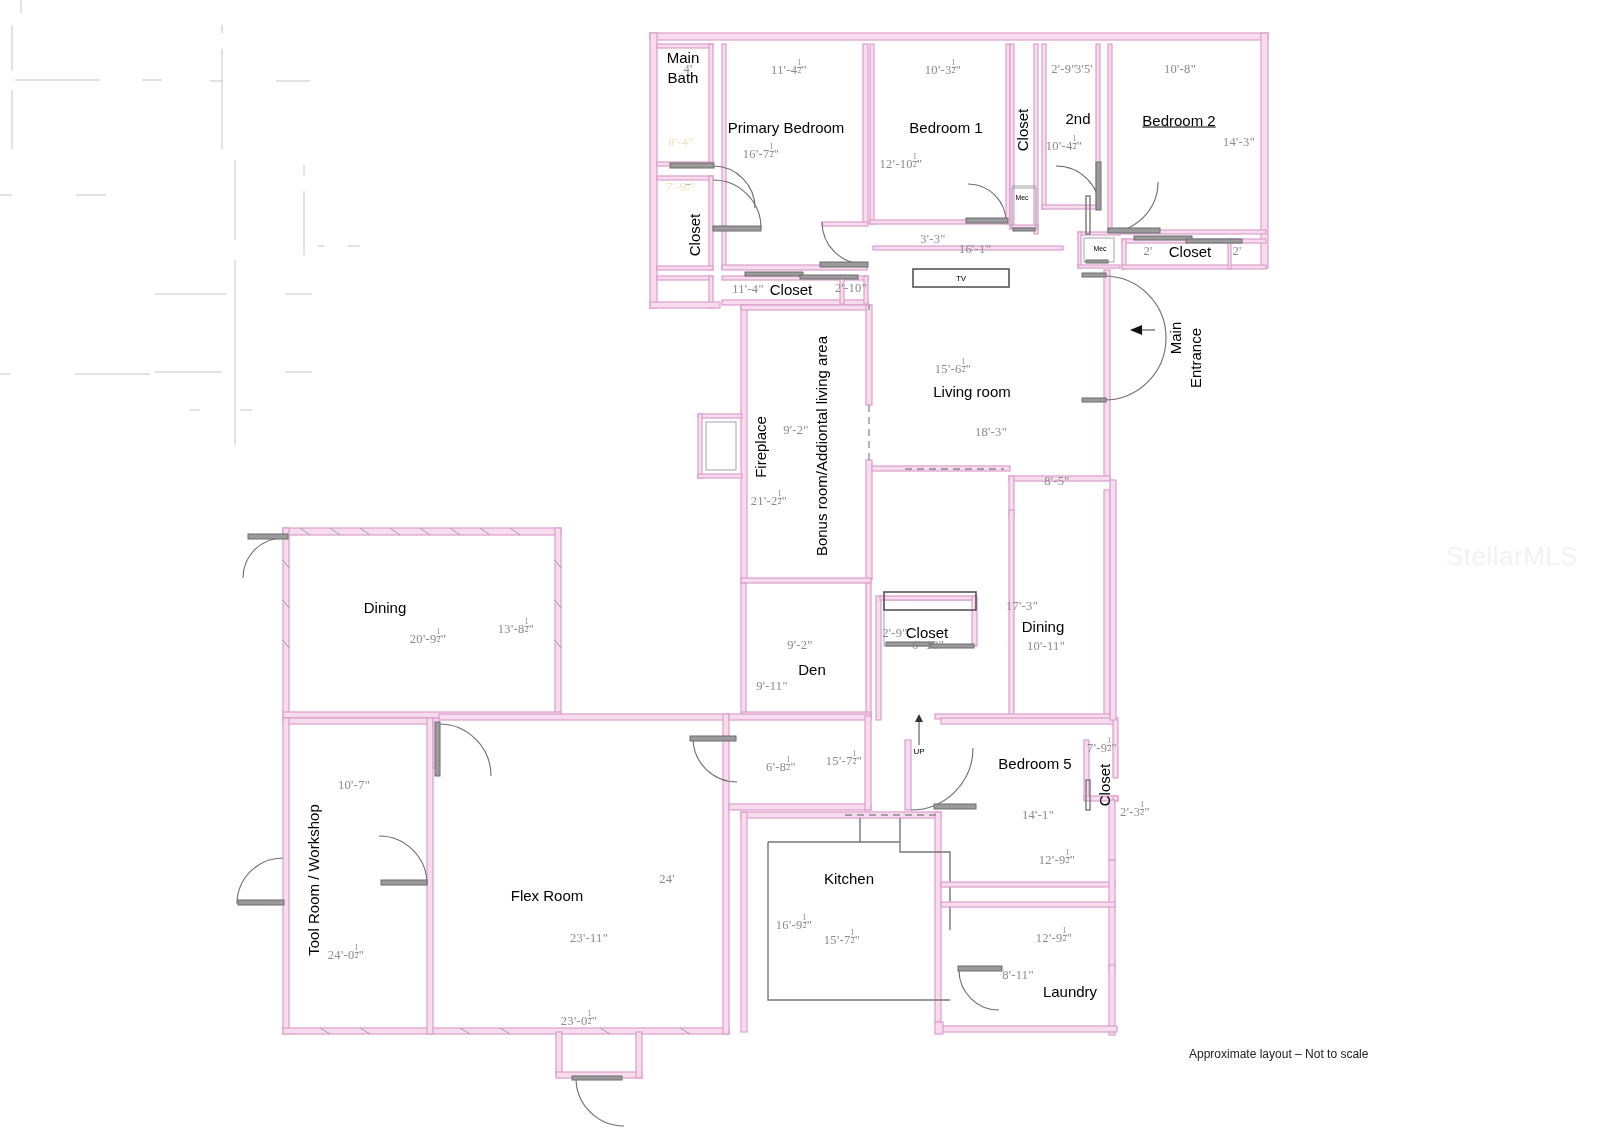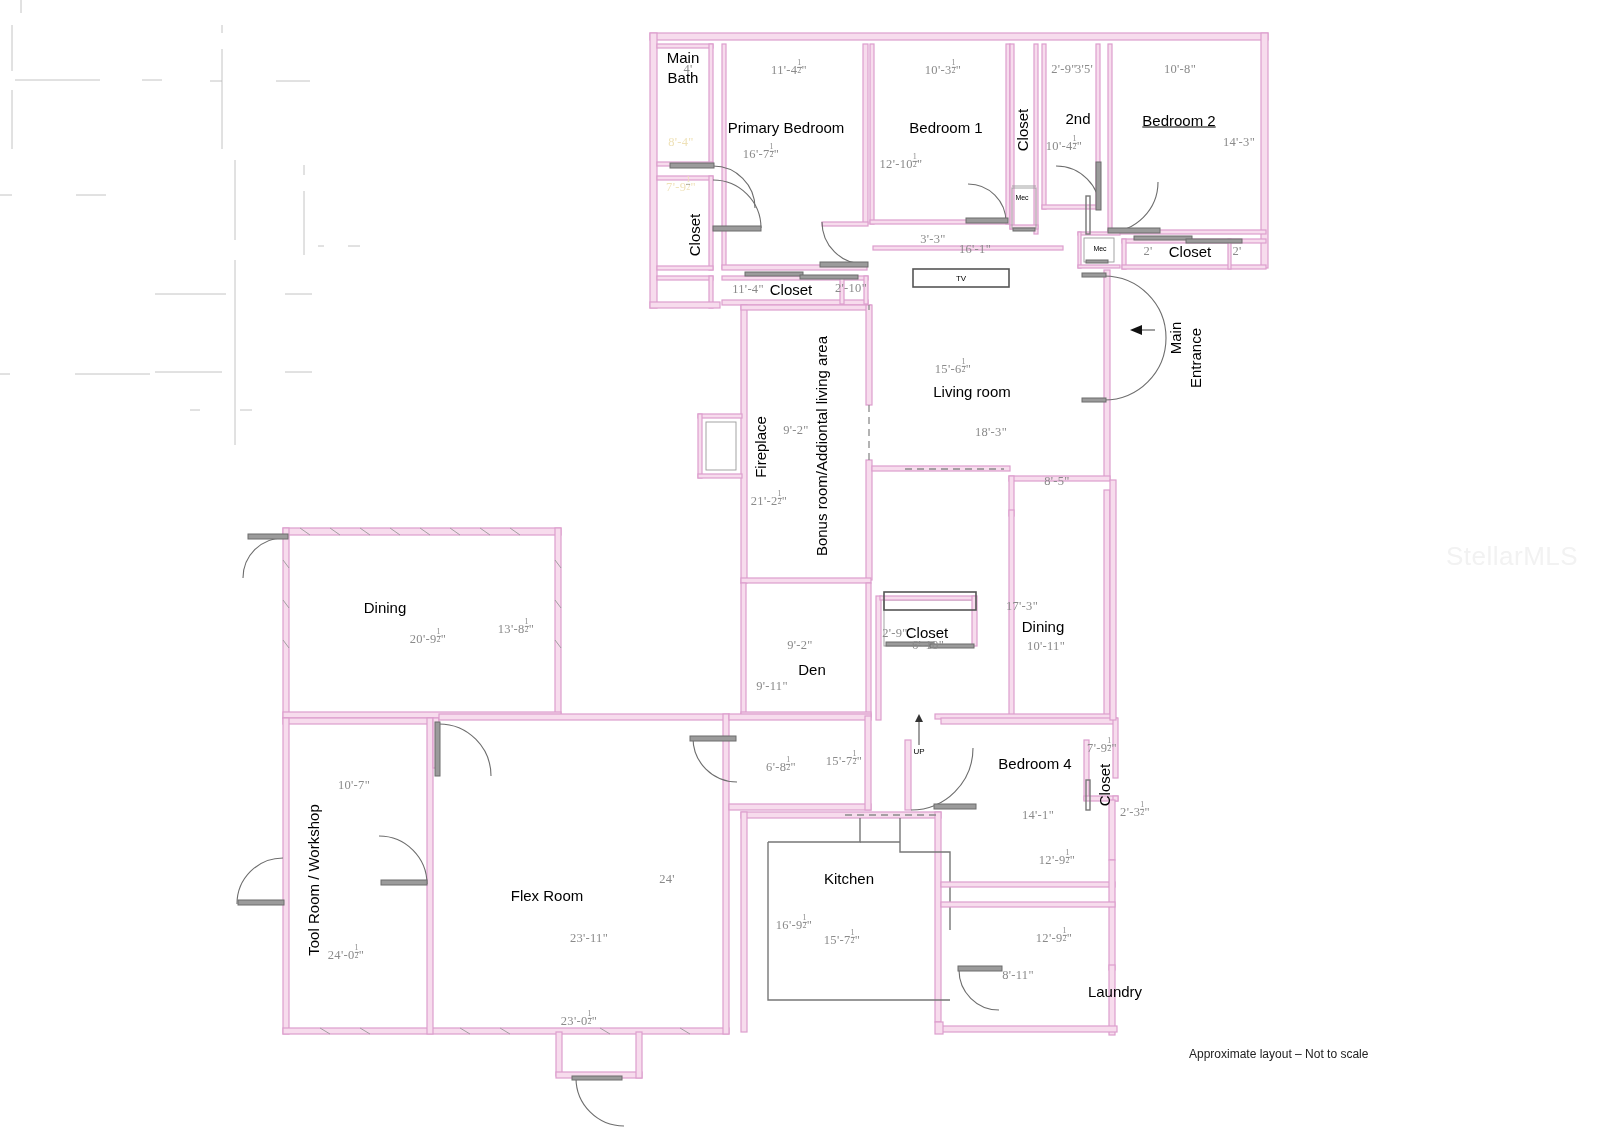--- a/index.html
+++ b/index.html
@@ -433,23 +433,23 @@
       <div class="label vert" style="left: 1195px; top: 358px;">Entrance</div>
       <div class="label vert" style="left: 760px; top: 447px;">Fireplace</div>
       <div class="label vert" style="left: 821px; top: 446px;">Bonus room/Addiontal living area</div>
       <div class="label" style="left: 385px; top: 607px;">Dining</div>
       <div class="label" style="left: 812px; top: 669px;">Den</div>
       <div class="label" style="left: 927px; top: 632px;">Closet</div>
       <div class="label" style="left: 1043px; top: 626px;">Dining</div>
       <div class="label vert" style="left: 313px; top: 880px;">Tool Room / Workshop</div>
       <div class="label" style="left: 547px; top: 895px;">Flex Room</div>
       <div class="label" style="left: 849px; top: 878px;">Kitchen</div>
-      <div class="label" style="left: 1035px; top: 763px;">Bedroom 4</div>
+      <div class="label" style="left: 1035px; top: 763px;">Bedroom 5</div>
       <div class="label vert" style="left: 1104px; top: 785px;">Closet</div>
-      <div class="label" style="left: 1070px; top: 991px; margin-left: 45px;">Laundry</div>
+      <div class="label" style="left: 1070px; top: 991px;">Laundry</div>
       <div class="label small" style="left: 919px; top: 751px;">UP</div>
     </div>
   <div id="dim-labels">
       <div class="dim" style="left: 688px; top: 69px;">4'</div>
       <div class="dim" style="left: 789px; top: 69px;">11'-4<span class="frac"><i>1</i><i class="b">2</i></span>"</div>
       <div class="dim" style="left: 943px; top: 69px;">10'-3<span class="frac"><i>1</i><i class="b">2</i></span>"</div>
       <div class="dim" style="left: 1064px; top: 69px;">2'-9"</div>
       <div class="dim" style="left: 1084px; top: 69px;">3'5'</div>
       <div class="dim" style="left: 1180px; top: 69px;">10'-8"</div>
       <div class="dim" style="left: 761px; top: 153px;">16'-7<span class="frac"><i>1</i><i class="b">2</i></span>"</div>

